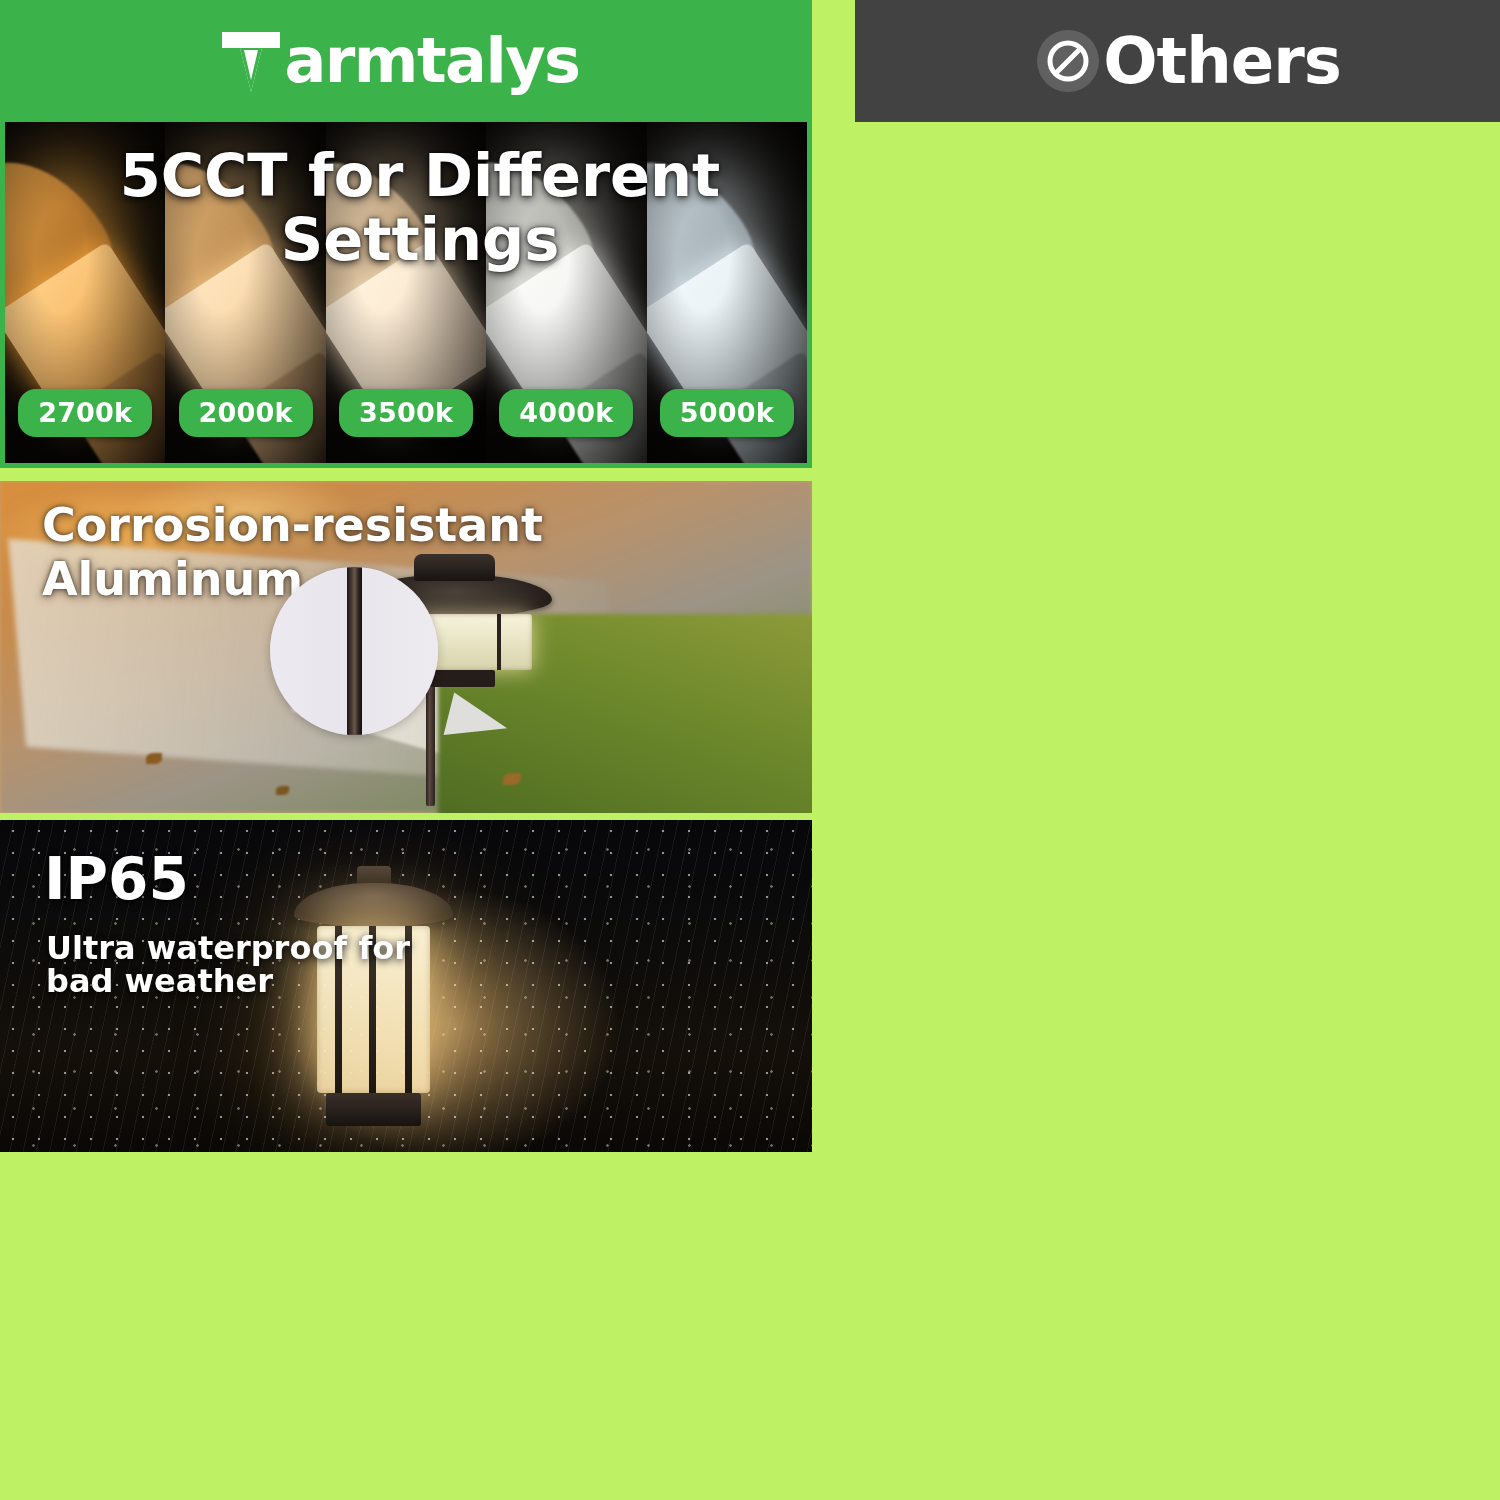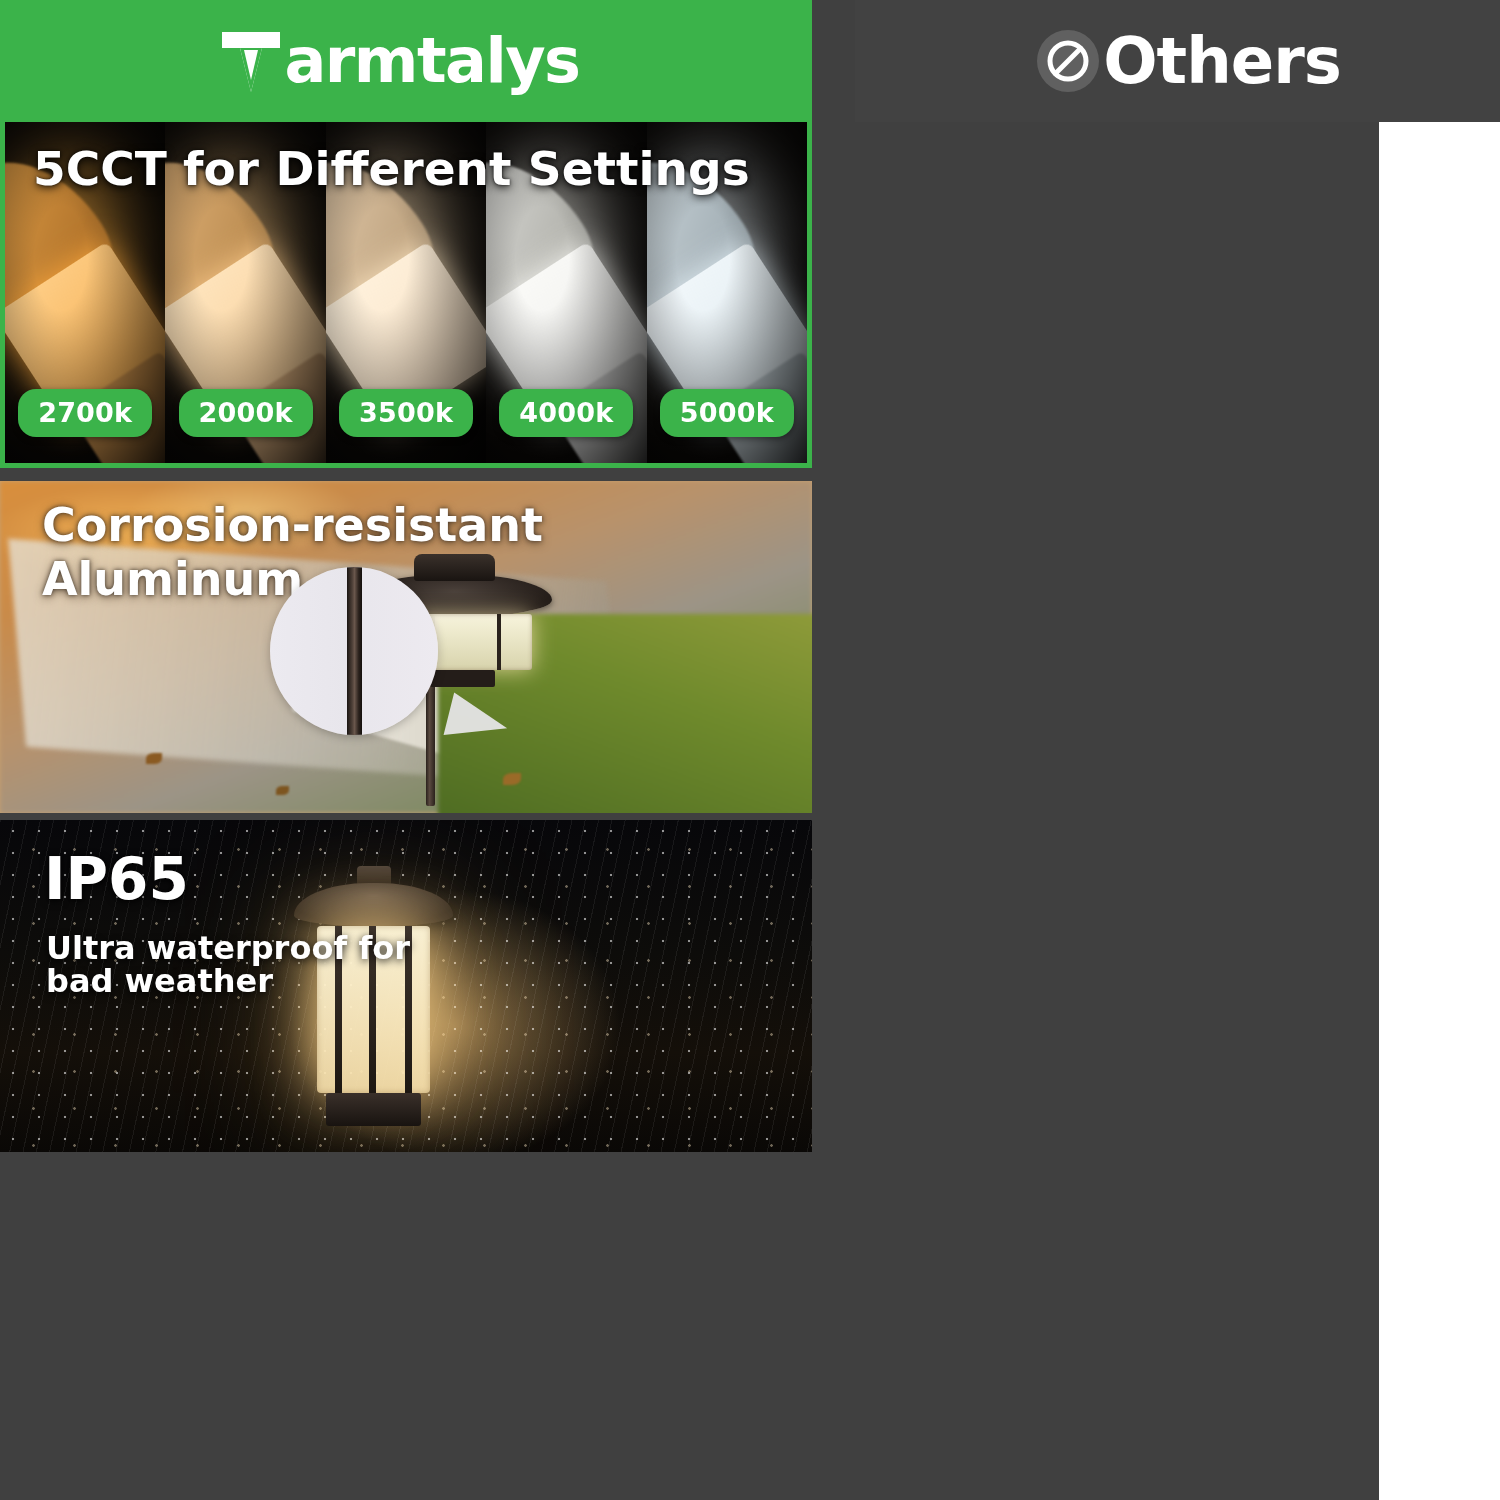--- a/index.html
+++ b/index.html
@@ -1,19 +1,19 @@
 <!DOCTYPE html>
 <html><head>
 <meta charset="utf-8">
 <style>
   * { margin:0; padding:0; box-sizing:border-box; }
   html,body { width:1500px; height:1500px; background:#ffffff; }
   body { font-family:"Liberation Sans", sans-serif; overflow:hidden; }
 
-  .board { position:relative; width:1379px; height:1500px; background:#404040; }
+  .board { position:relative; width:1500px; height:1500px; background:#bef264; }
 
   
   .col { position:absolute; top:0; height:1500px; }
   .col-left  { left:0;   width:812px; }
   .col-right { left:832px; width:668px; }
 
   
   .hdr { position:absolute; left:0; top:0; height:122px; width:100%;
          display:flex; align-items:center; justify-content:center; }
   .hdr-left  { background:#3bb34a; }
@@ -220,21 +220,21 @@
           <div class="glow" style="background:radial-gradient(ellipse at 40% 40%, rgba(228,238,244,.95), rgba(220,234,242,0) 72%);"></div>
           <div class="lamp">
             <div class="hood" style="background:linear-gradient(140deg,#dfe8ec,#a6b2b8 70%);"></div>
             <div class="lens" style="background:linear-gradient(160deg,#f2f8fb,#dde8ed);box-shadow:0 0 30px rgba(230,242,248,.9);"></div>
             <div class="body" style="background:linear-gradient(140deg,#cdd8dd,#7f8a90);"></div>
           </div>
           <div class="vig"></div>
         </div>
       </div>
 
-      <div class="caption" style="left:28px; top:22px; font-size:47px;text-align:center;">5CCT for Different Settings</div>
+      <div class="caption" style="left:28px; top:22px; font-size:59px;text-align:center;">5CCT for Different Settings</div>
 
       <div class="badge-row">
         <div class="badge-slot">
           <span class="badge">2700k</span>
         </div>
         <div class="badge-slot">
           <span class="badge">2000k</span>
         </div>
         <div class="badge-slot">
           <span class="badge">3500k</span>

